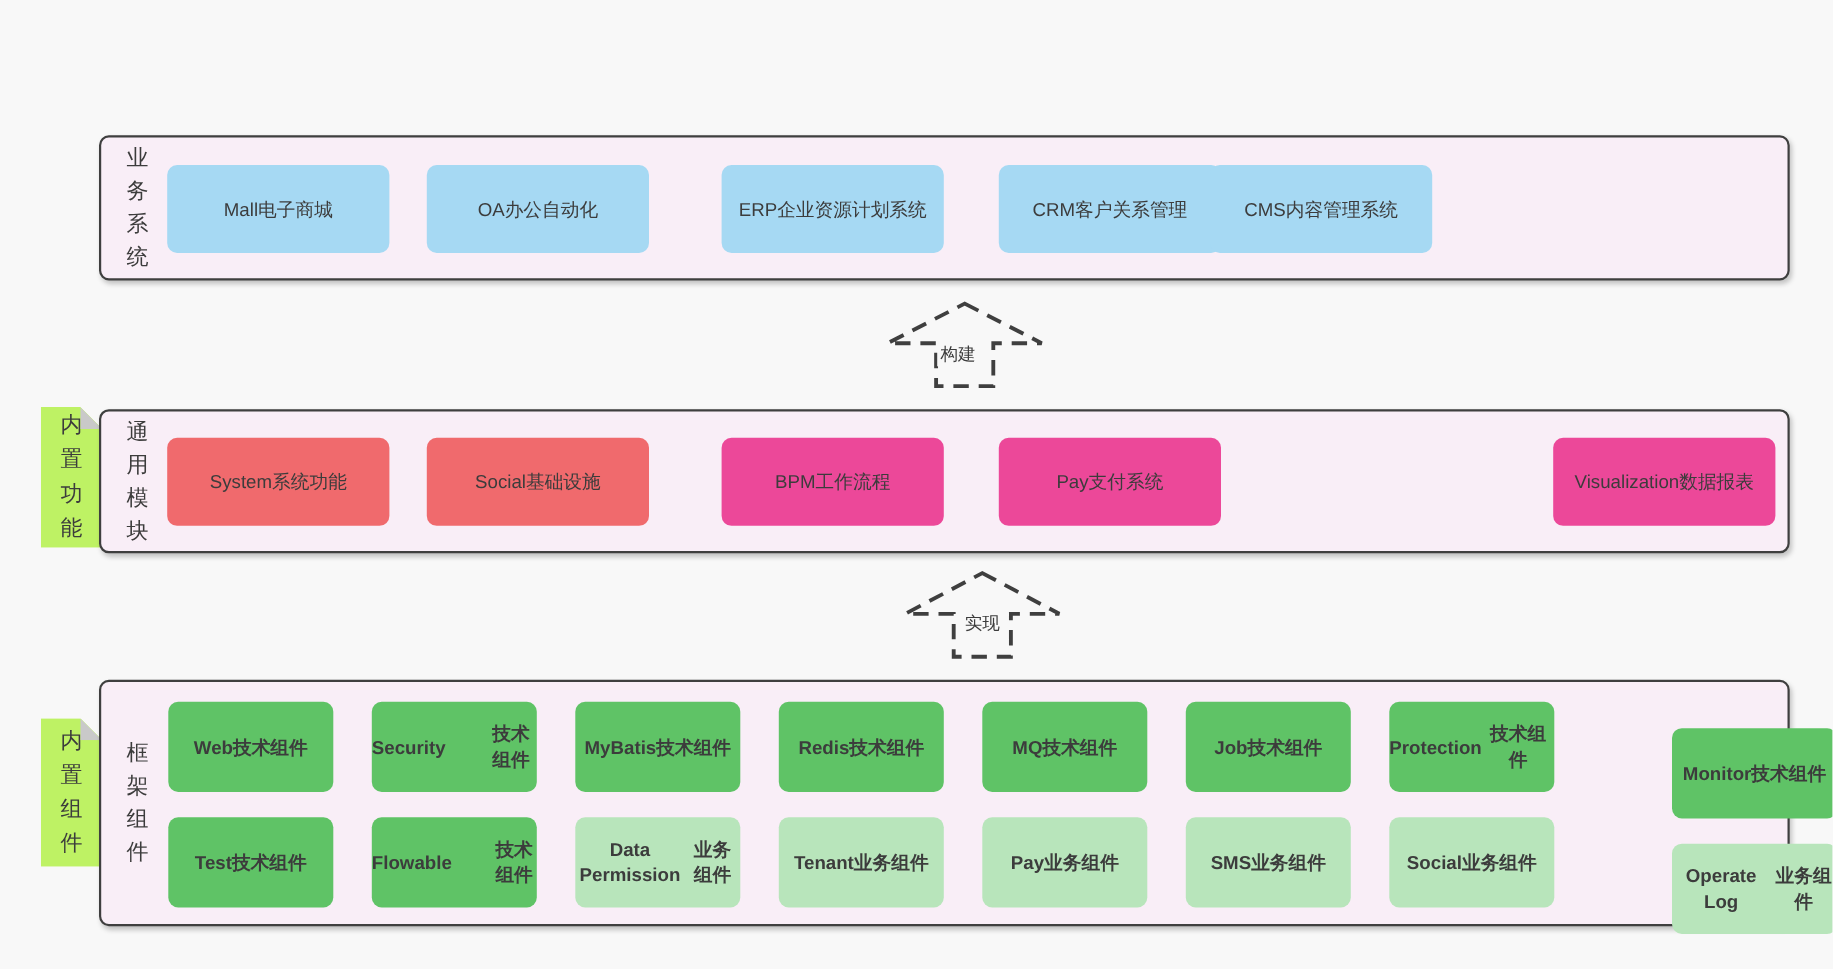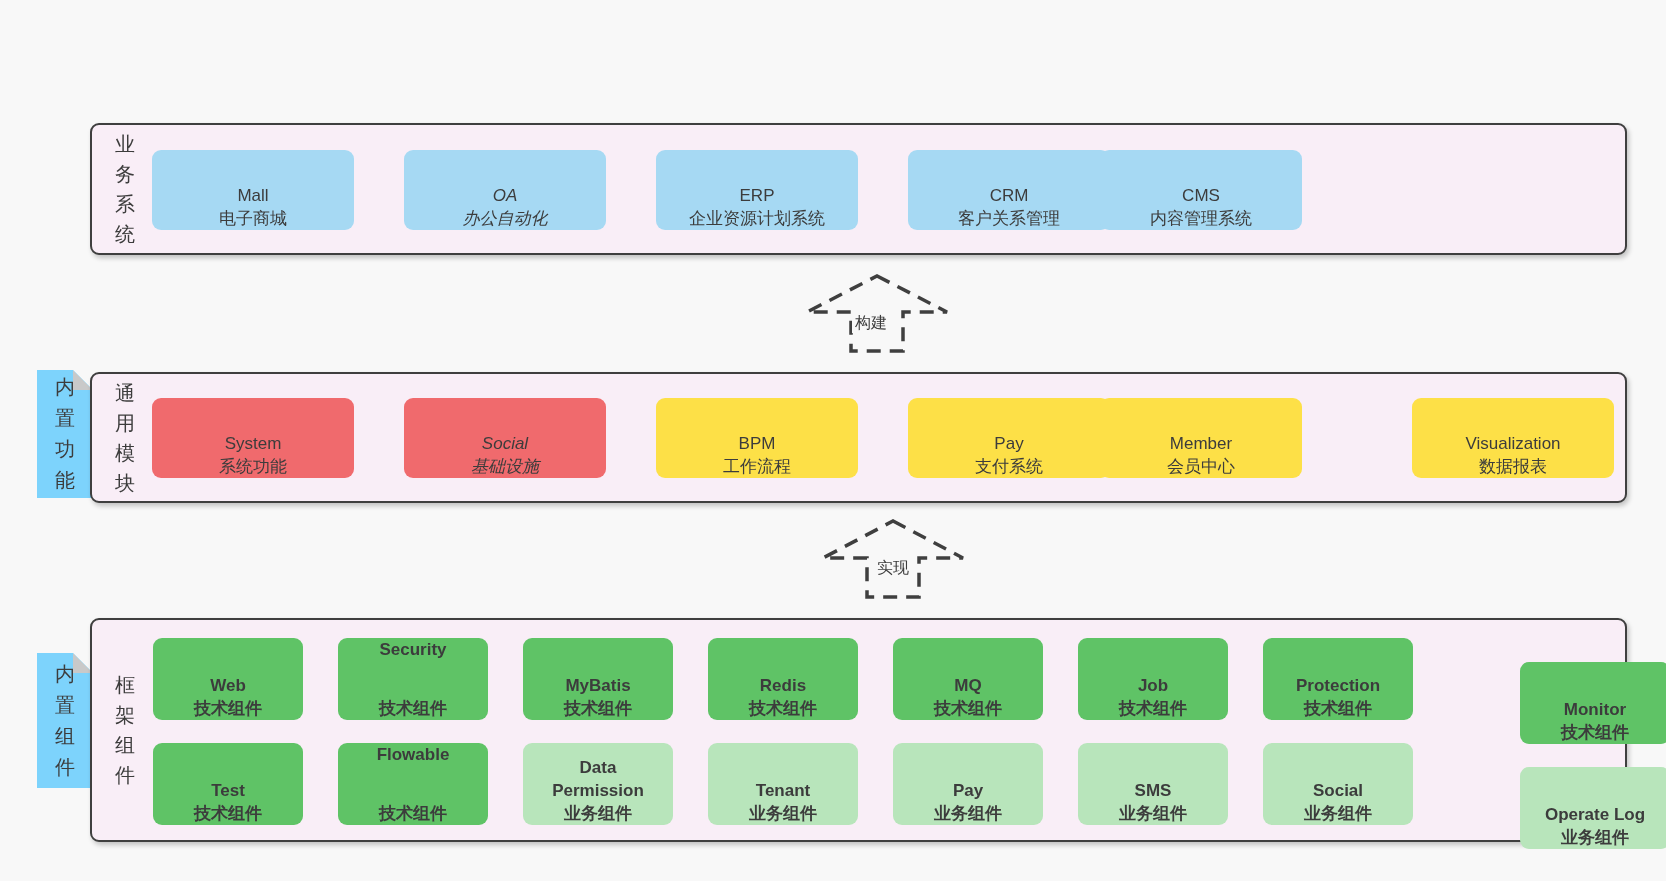--- a/index.html
+++ b/index.html
@@ -20,46 +20,46 @@
 
   .band-label {
     position: absolute; left: 19px; top: 50%; transform: translateY(-50%);
     width: 28px; font-size: 20px; line-height: 30px; text-align: center;
     word-break: break-all; color: #3c3c3c;
   }
 
   
   .box {
     position: absolute; width: 202px; height: 80px; border-radius: 9px;
-    display: flex; flex-direction: column; align-items: center; justify-content: flex-end;
+    display: flex; flex-direction: row; align-items: center; justify-content: center;
     text-align: center; font-size: 17px; line-height: 23px;
   }
   #band-business .box  { top: 25px; }
   #band-modules  .box  { top: 24px; }
   #band-components .box { width: 150px; height: 82px; font-weight: bold; }
   #band-components .box > div { max-width: 124px; }
   .r1 { top: 18px; }
   .r2 { top: 123px; }
 
   
-  .c1 { left: 60px; }  .c2 { left: 312px; font-style: italic; } .c3 { left: 564px; }
+  .c1 { left: 60px; }  .c2 { left: 296px; } .c3 { left: 564px; }
   .c4 { left: 816px; } .c5 { left: 1008px; } .c6 { left: 1320px; }
   
   .k1 { left: 61px; }   .k2 { left: 246px; gap: 36px; }  .k3 { left: 431px; }  .k4 { left: 616px; }
   .k5 { left: 801px; }  .k6 { left: 986px; }  .k7 { left: 1171px; } .k8 { left: 1428px; margin-top: 24px; }
 
   .blue        { background: #a6d9f3; }
   .red         { background: #f06a6d; }
-  .pink        { background: #fde047; }
+  .pink        { background: #ec4899; }
   .green       { background: #5fc366; }
   .green-light { background: #b8e5bb; }
 
   
   .sticky {
-    position: absolute; left: 37px; width: 56px; background: #7dd3fc; z-index: 1;
+    position: absolute; left: 37px; width: 56px; background: #bef264; z-index: 1;
     clip-path: polygon(0 0, calc(100% - 20px) 0, 100% 20px, 100% 100%, 0 100%);
     display: flex; align-items: center; justify-content: center;
   }
   #sticky-modules    { top: 370px; height: 128px; }
   #sticky-components { top: 653px; height: 135px; }
   .sticky-text {
     width: 24px; font-size: 20px; line-height: 31px; text-align: center;
     word-break: break-all; color: #3c3c3c;
   }
   .fold { position: absolute; top: 0; right: 0; width: 20px; height: 20px; }
@@ -134,24 +134,20 @@
       <div>基础设施</div>
     </div>
     <div class="box pink c3">
       <div>BPM</div>
       <div>工作流程</div>
     </div>
     <div class="box pink c4">
       <div>Pay</div>
       <div>支付系统</div>
     </div>
-    <div class="box pink c5">
-      <div>Member</div>
-      <div>会员中心</div>
-    </div>
     <div class="box pink c6">
       <div>Visualization</div>
       <div>数据报表</div>
     </div>
   </div>
 
   <div class="band" id="band-components">
     <div class="band-label">框架组件</div>
 
     <div class="box green r1 k1">

